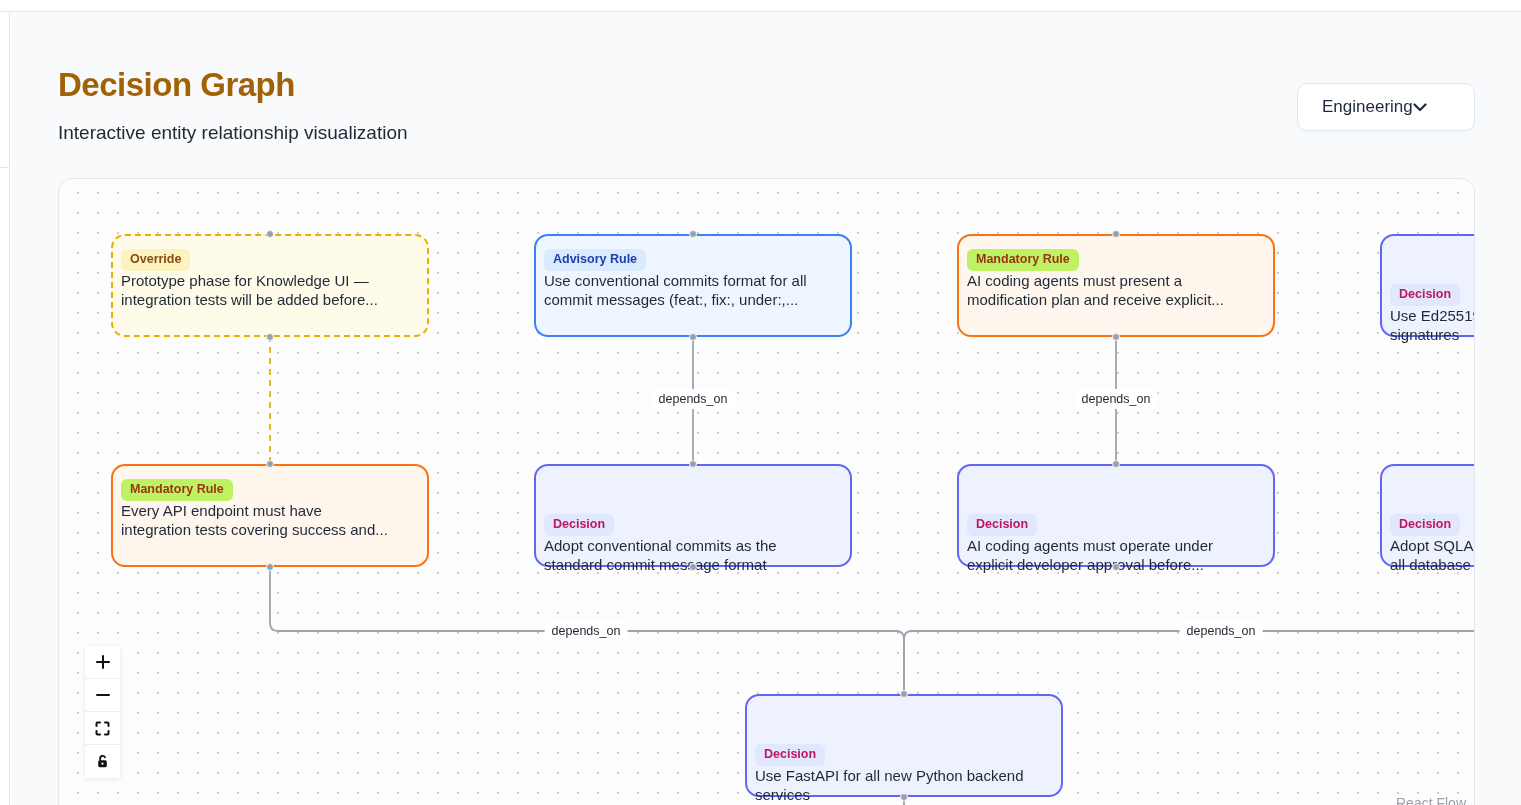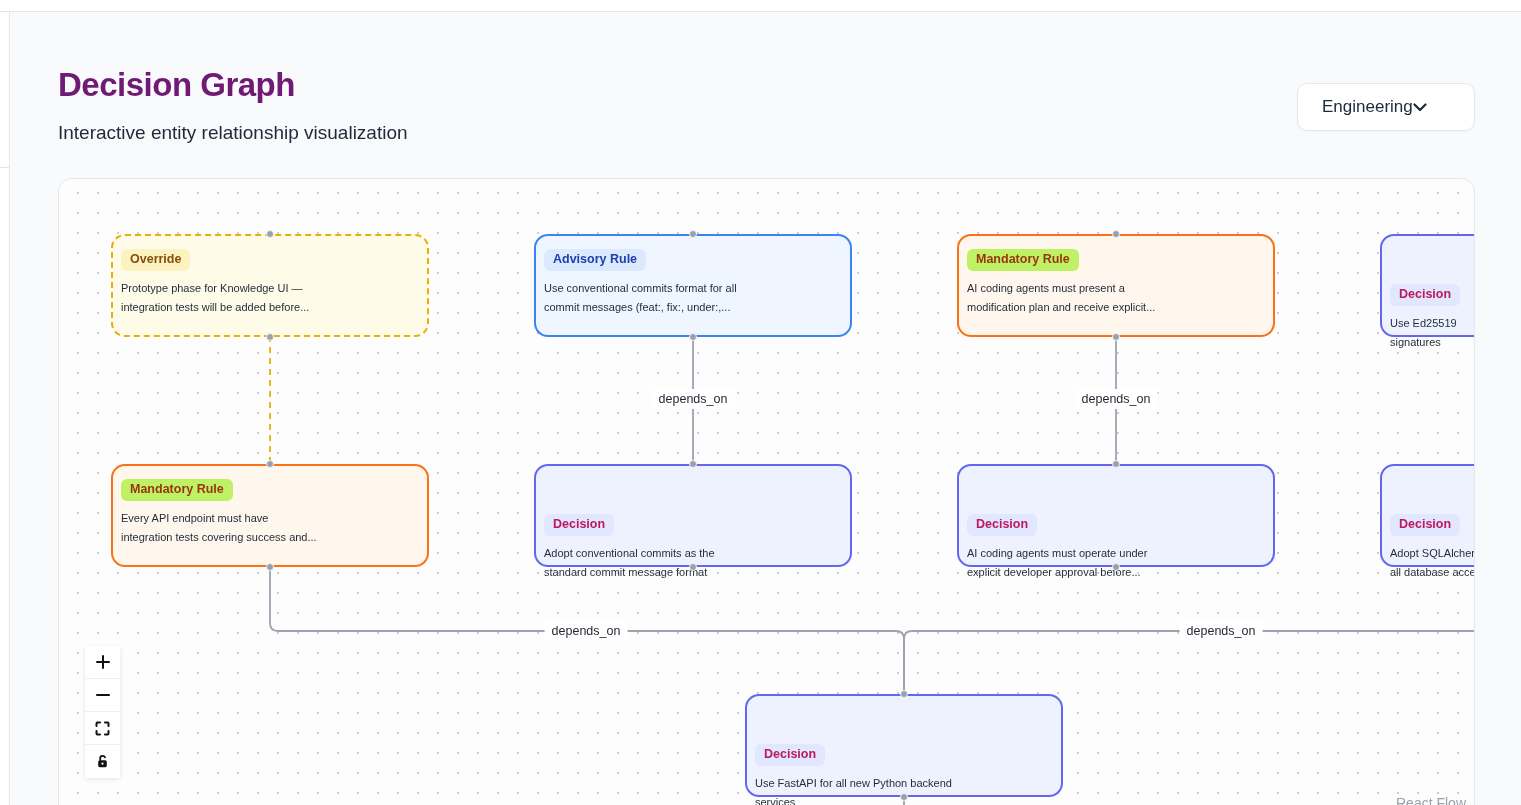--- a/index.html
+++ b/index.html
@@ -10,21 +10,21 @@
 
   .top-strip   { position:absolute; left:0; top:0; width:1521px; height:11px; background:#ffffff; }
   .top-divider { position:absolute; left:0; top:11px; width:1521px; height:1px; background:#e3e5e8; }
   .left-gutter { position:absolute; left:0; top:12px; width:10px; height:793px; background:#ffffff;
                  border-right:1px solid #e3e5e8; }
   .gutter-divider { position:absolute; left:0; top:155px; width:10px; height:1px; background:#e3e5e8; }
 
   .content { position:absolute; left:11px; top:12px; width:1510px; height:793px; background:#f8fafc; }
 
   .page-title { position:absolute; left:47px; top:54px; font-size:33px; font-weight:700;
-                color:#701a75; letter-spacing:-0.5px; }
+                color:#a16207; letter-spacing:-0.5px; }
   .page-subtitle { position:absolute; left:47px; top:110px; font-size:19px; color:#1f2937; }
 
   .domain-select { position:absolute; left:1286px; top:71px; width:178px; height:48px;
                    background:#ffffff; border:1px solid #e2e8f0; border-radius:10px;
                    display:flex; align-items:center; 
                    padding:0 18px 0 24px; cursor:pointer; box-shadow:0 1px 2px rgba(0,0,0,0.03); }
   .domain-select .label { font-size:17px; color:#1e293b; }
   .domain-select svg { flex:0 0 auto; }
 
   .canvas { position:absolute; left:47px; top:166px; width:1417px; height:700px;
@@ -35,21 +35,21 @@
   .edges-layer { position:absolute; left:0; top:0; width:1417px; height:700px; }
 
   .edge-label { position:absolute; transform:translate(-50%,-50%); background:#ffffff;
                 padding:3px 7px; font-size:12.5px; color:#1f2430; white-space:nowrap;
                 border-radius:2px; }
 
   .node { position:absolute; width:318px; height:103px; border-radius:14px;
           padding:13px 8px; cursor:grab; }
   .node .badge { display:inline-block; font-size:12.5px; font-weight:700; padding:4px 9px;
                  border-radius:6px; line-height:1.1; }
-  .node .node-text { margin-top:8px; font-size:11px; line-height:19.5px; color:#1f2937;
+  .node .node-text { font-size:15px; line-height:19.5px; color:#1f2937;
                      white-space:pre-line; }
 
   .node.override  { background:#fefce8; border:2px dashed #e7b008; }
   .node.override .badge { background:#fdf3c0; color:#854d0e; }
   .node.advisory  { background:#eff6ff; border:2px solid #3b82f6; }
   .node.advisory .badge { background:#dbeafe; color:#1e40af; }
   .node.mandatory { background:#fff7ed; border:2px solid #f97316; }
   .node.mandatory .badge { background:#bef264; color:#9a3412; }
   .node.decision  { background:#eef2ff; border:2px solid #6366f1; }
   .node.decision .badge { background:#e0e7ff; color:#be185d;margin-top:35px; }

